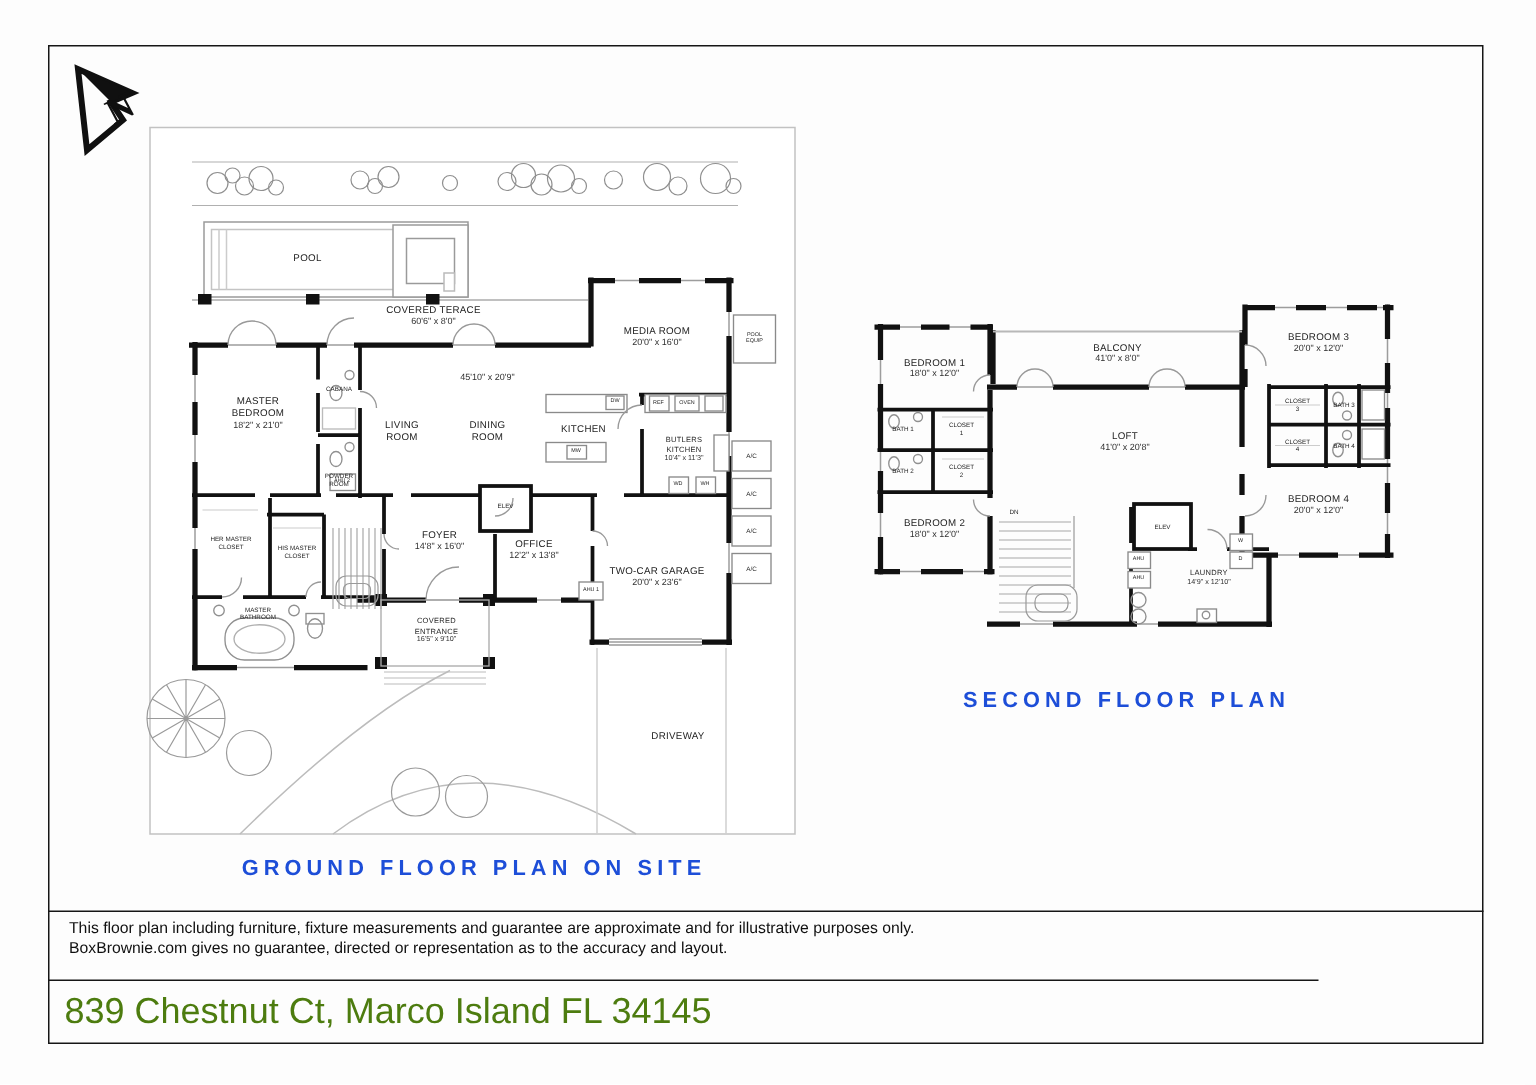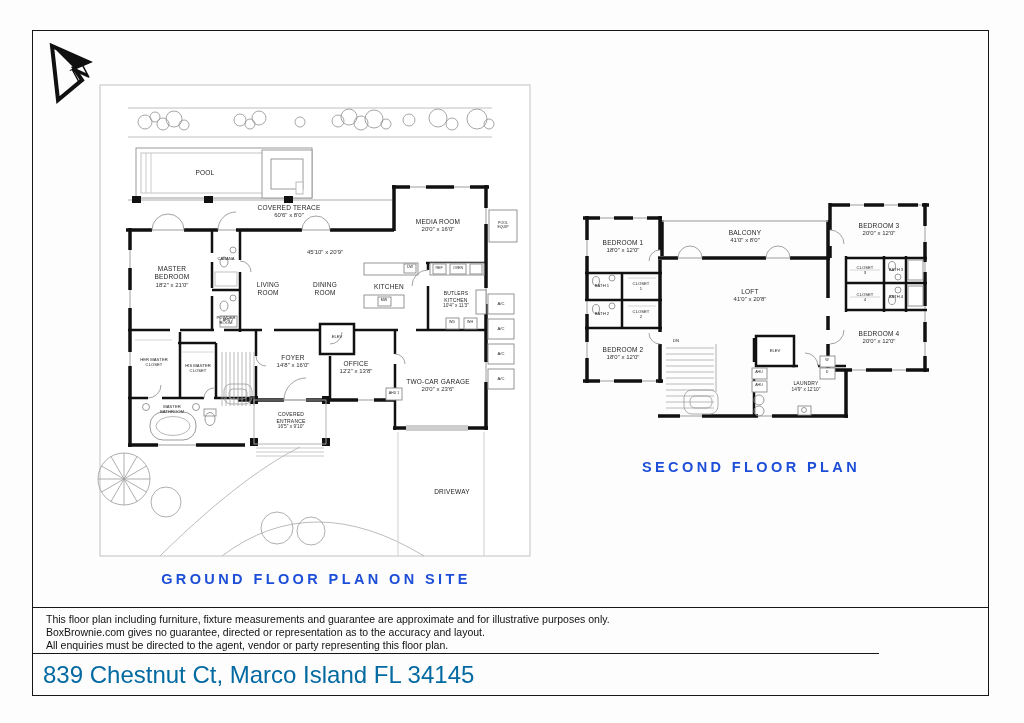--- a/index.html
+++ b/index.html
@@ -17,21 +17,21 @@
   .sm .dims{font-size:4.8px;}
   .tn{font-size:4.2px;letter-spacing:0;line-height:1.2;}
   .mc{font-size:3.6px;letter-spacing:0;line-height:1.1;}
   .plan-title{position:absolute;transform:translate(-50%,-50%);
        font-size:14.5px;letter-spacing:3.4px;color:#1d4ed8;white-space:nowrap;font-weight:bold;}
   .disclaimer{position:absolute;left:32px;top:607px;width:957px;height:46px;
        border-top:1.4px solid #161616;box-sizing:border-box;
        padding:5px 0 0 14px;font-size:10.5px;line-height:1.22;color:#101010;}
   .addrbar{position:absolute;left:32px;top:653px;width:847px;height:43px;
        border-top:1.4px solid #161616;box-sizing:border-box;display:flex;
-       align-items:center;padding-left:11px;font-size:24px;color:#0369a1;}
+       align-items:center;padding-left:11px;font-size:24px;color:#4d7c0f;}
   .north{position:absolute;left:44px;top:34px;width:64px;height:78px;}
   .north .n-letter{position:absolute;left:28px;top:26px;
        font-family:"Liberation Serif",serif;font-weight:bold;font-size:24px;
        color:#101010;transform:rotate(-28deg);}
 </style>
 </head>
 <body>
 
 <div class="sheet">
 
@@ -429,20 +429,19 @@
   <div class="lbl mc" style="left:827px;top:373px;width:10px">
       <span class="nm">D</span>
     </div>
 
   <div class="plan-title" style="left:316px;top:579px">GROUND FLOOR PLAN ON SITE</div>
   <div class="plan-title" style="left:751px;top:467px">SECOND FLOOR PLAN</div>
 
   <div class="disclaimer">
     <div>This floor plan including furniture, fixture measurements and guarantee are approximate and for illustrative purposes only.</div>
     <div>BoxBrownie.com gives no guarantee, directed or representation as to the accuracy and layout.</div>
-    <div>All enquiries must be directed to the agent, vendor or party representing this floor plan.</div>
   </div>
 
   <div class="addrbar">
     <span>839 Chestnut Ct, Marco Island FL 34145</span>
   </div>
 
 </div>
 
 </body></html>

